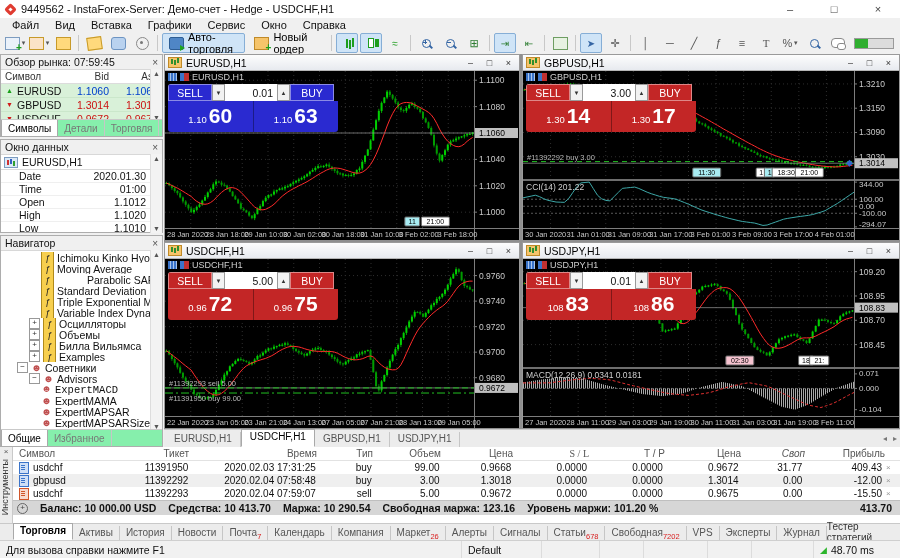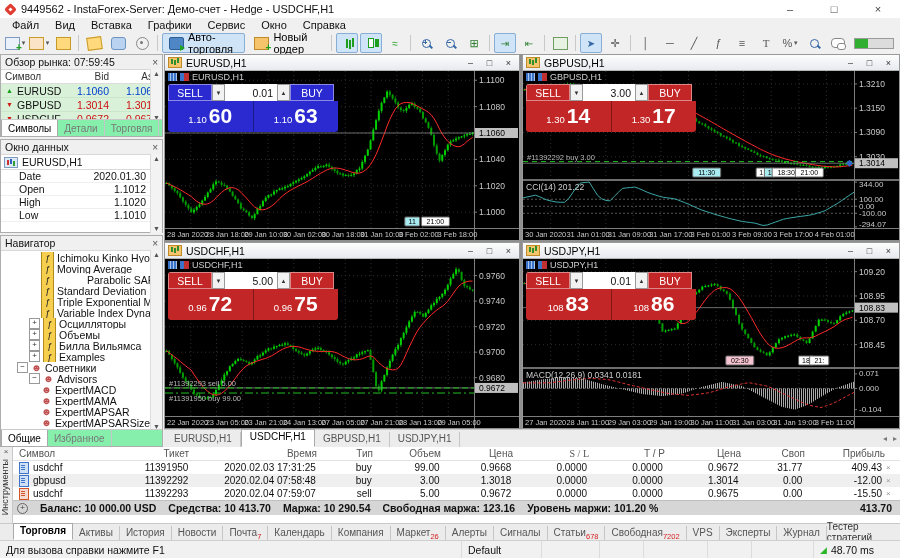--- a/index.html
+++ b/index.html
@@ -320,20 +320,24 @@
   <div class="dw-sym">
     <span class="dw-ic"></span>
     <span>EURUSD,H1</span>
   </div>
   <div id="dw-rows" style="overflow:hidden;height:64px">
       <div class="dw-row">
         <span class="k">Date</span>
         <span class="v">2020.01.30</span>
       </div>
       <div class="dw-row">
+        <span class="k">Time</span>
+        <span class="v">01:00</span>
+      </div>
+      <div class="dw-row">
         <span class="k">Open</span>
         <span class="v">1.1012</span>
       </div>
       <div class="dw-row">
         <span class="k">High</span>
         <span class="v">1.1020</span>
       </div>
       <div class="dw-row">
         <span class="k">Low</span>
         <span class="v">1.1010</span>
@@ -398,21 +402,21 @@
       <div class="nav-row" style="padding-left: 16px;">
         <span class="exp">−</span>
         <span class="nico a"></span>
         <span>Советники</span>
       </div>
       <div class="nav-row" style="padding-left: 28px;">
         <span class="exp">−</span>
         <span class="nico a"></span>
         <span>Advisors</span>
       </div>
-      <div class="nav-row" style="padding-left: 40px;">
+      <div class="nav-row" style="padding-left: 40px; font-family: Liberation Mono, monospace;">
         <span class="nico a"></span>
         <span>ExpertMACD</span>
       </div>
       <div class="nav-row" style="padding-left: 40px;">
         <span class="nico a"></span>
         <span>ExpertMAMA</span>
       </div>
       <div class="nav-row" style="padding-left: 40px;">
         <span class="nico a"></span>
         <span>ExpertMAPSAR</span>
@@ -1852,21 +1856,21 @@
       <div class="trow hdr">
         <span class="tc sym" style="width: 84px;">Символ</span>
         <span class="tc" style="width: 96px;">Тикет</span>
         <span class="tc" style="width: 128px;">Время</span>
         <span class="tc" style="width: 56px;">Тип</span>
         <span class="tc" style="width: 68px;">Объем</span>
         <span class="tc" style="width: 72px;">Цена</span>
         <span class="tc" style="width: 76px; font-family: Liberation Serif, serif;">S / L</span>
         <span class="tc" style="width: 76px;">T / P</span>
         <span class="tc" style="width: 76px;">Цена</span>
-        <span class="tc" style="width: 64px;">Своп</span>
+        <span class="tc" style="width: 64px; font-style: italic;">Своп</span>
         <span class="tc" style="width: 80px;">Прибыль</span>
       </div>
       <div class="trow">
         <span class="tc sym" style="width: 84px;">
           <span class="doc"></span>
           <span>usdchf</span>
         </span>
         <span class="tc" style="width: 96px;">11391950</span>
         <span class="tc" style="width: 128px;">2020.02.03 17:31:25</span>
         <span class="tc" style="width: 56px;">buy</span>

